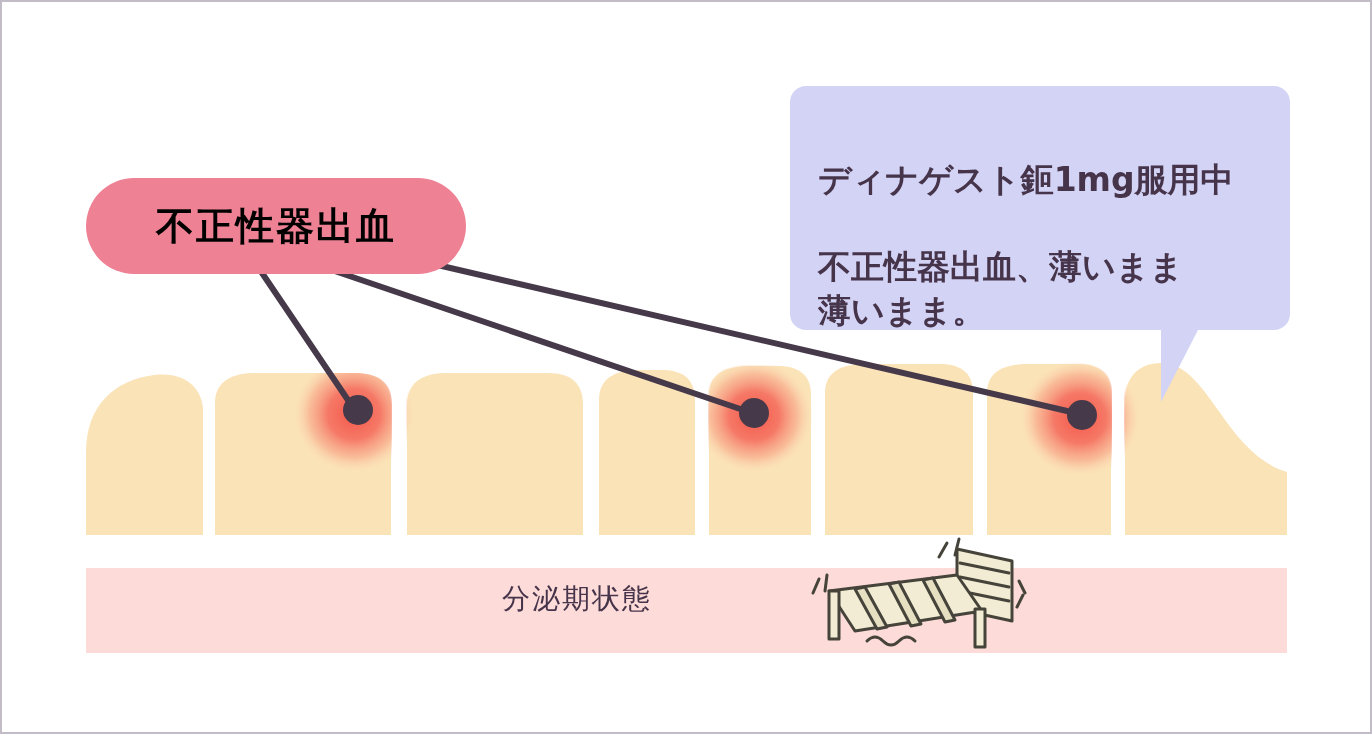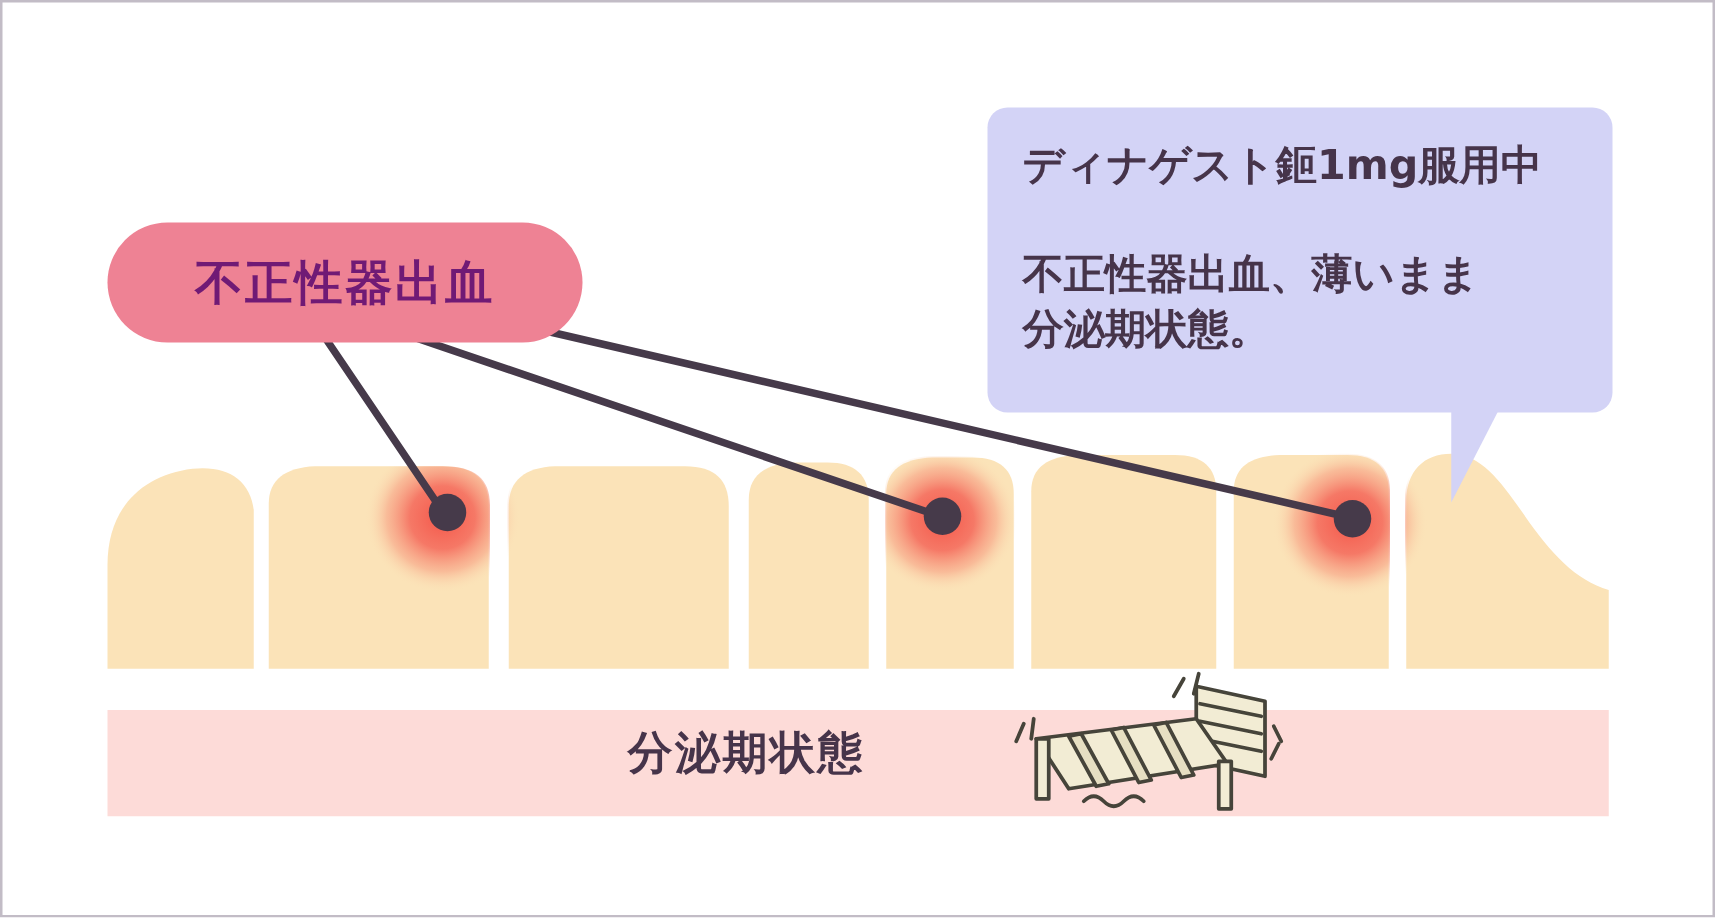--- a/index.html
+++ b/index.html
@@ -31,21 +31,21 @@
     position:absolute;
     left:84px; top:176px;
     width:380px; height:96px;
     border-radius:48px;
     background:#ee8294;
     display:flex;
     align-items:center;
     justify-content:center;
   }
   .pill-text{
-    color:#701a75;
+    color:#000000;
     font-size:38px;
     font-weight:700;
     letter-spacing:2px;
     line-height:1;
     white-space:nowrap;
   }
 
   
   .bubble{
     position:absolute;
@@ -56,35 +56,36 @@
     box-sizing:border-box;
     padding:24px 24px 10px 28px;
   }
   .bubble-text{
     color:#46344a;
     font-size:33px;
     font-weight:600;
     line-height:1.32;
     letter-spacing:0px;
     white-space:pre-line;
+    margin-top:48px;
   }
 
   
   .band{
     position:absolute;
     left:84px; top:566px;
     width:1201px; height:85px;
     background:#fddbd8;
   }
   .band-text{
     position:absolute;
     left:500px; top:583px;
     color:#46344a;
-    font-size:36px;
-    font-weight:700;
+    font-size:28px;
+    font-weight:400;
     letter-spacing:2px;
     line-height:1;
     white-space:nowrap;
   }
   .bed{
     position:absolute;
     left:805px; top:533px;
     width:230px; height:118px;
   }
 </style>
@@ -215,21 +216,21 @@
     </g>
 
     <polygon points="1159,326 1197,326 1159,400" fill="#d3d3f6"></polygon>
   </svg>
 
   <div class="pill">
     <span class="pill-text">不正性器出血</span>
   </div>
 
   <div class="bubble">
-    <div class="bubble-text"><span>ディナゲスト鉕1mg服用中</span><br><br><span>不正性器出血、薄いまま</span><br><span>分泌期状態。</span></div>
+    <div class="bubble-text"><span>ディナゲスト鉕1mg服用中</span><br><br><span>不正性器出血、薄いまま</span><br><span>薄いまま。</span></div>
   </div>
 
   <div class="band"></div>
   <div class="band-text">分泌期状態</div>
 
   <svg class="bed" viewBox="0 0 230 118">
     <g stroke="#46443a" stroke-width="3" fill="#f2ecd4" stroke-linejoin="round" stroke-linecap="round">
 
       <polygon points="150,14 205,26 205,86 150,74"></polygon>
       <line x1="153" y1="28" x2="202" y2="38"></line>

